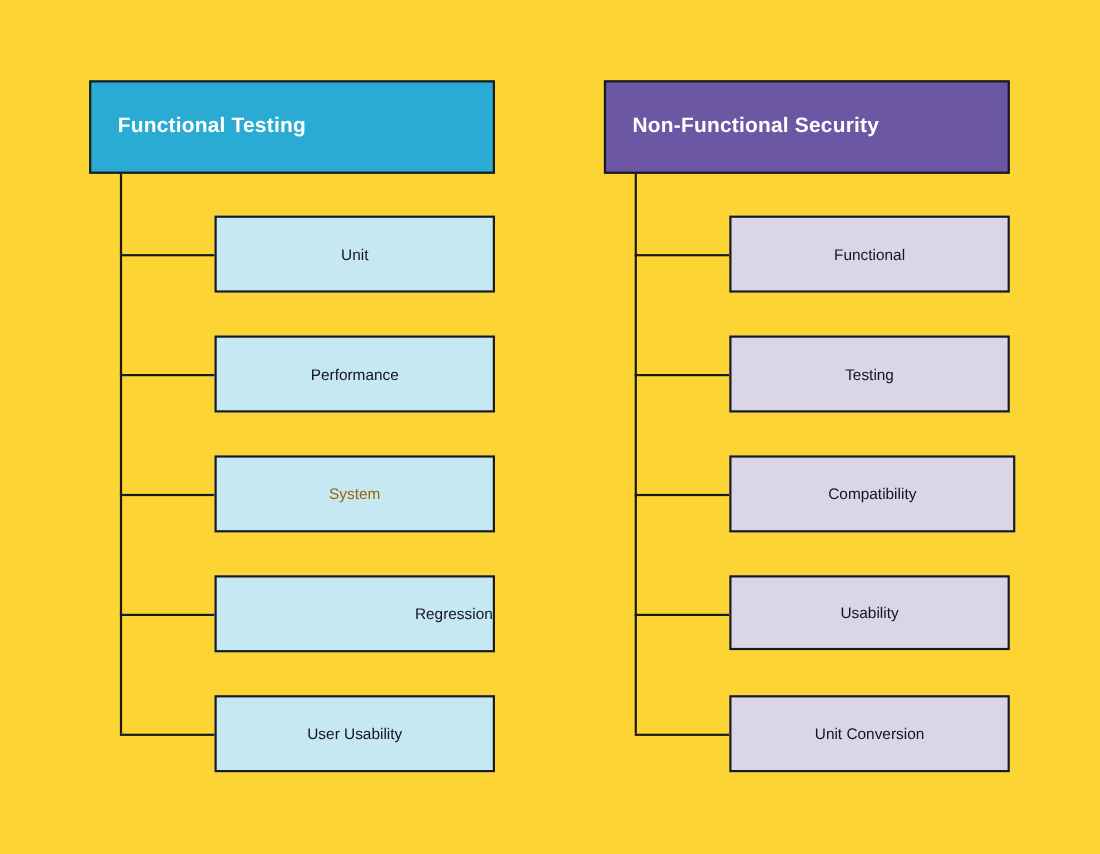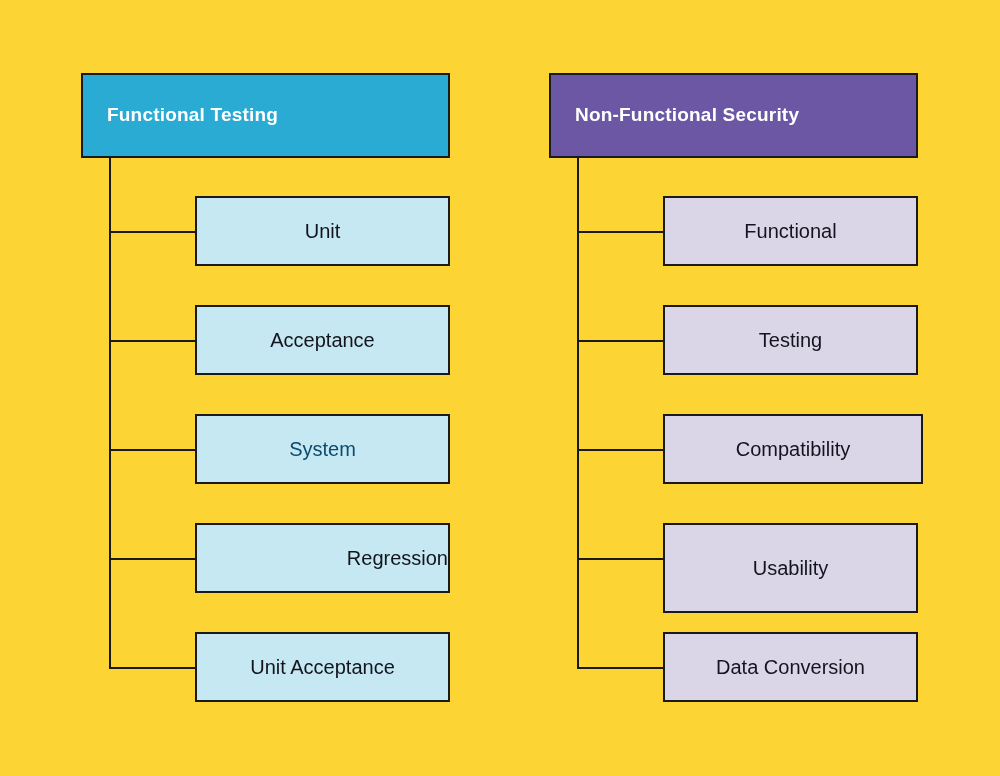--- a/index.html
+++ b/index.html
@@ -44,21 +44,21 @@
     white-space: nowrap;
   }
   .header .node-label {
     color: #FFFFFF;
     font-size: 19px;
     font-weight: bold;
     letter-spacing: 0.2px;
   }
   .child .node-label {
     color: #14141E;
-    font-size: 20px;
+    font-size: 14px;
     font-weight: normal;
   }
   
   .trunk {
     position: absolute;
     width: 2px;
     background: #1A1A1A;
   }
   .branch {
     position: absolute;
@@ -74,54 +74,54 @@
       <div class="node header" style="left: 81px; top: 73px; width: 369px; height: 85px; background: rgb(41, 171, 212); border-color: rgb(26, 26, 26);">
         <span class="node-label" style="color: rgb(255, 255, 255);">Functional Testing</span>
       </div>
       <div class="trunk" style="left: 109px; top: 158px; height: 509px;"></div>
       <div class="branch" style="left: 109px; top: 231px; width: 86px;"></div>
       <div class="node child" style="left: 195px; top: 196px; width: 255px; height: 70px; background: rgb(197, 232, 242); border-color: rgb(26, 26, 26);">
         <span class="node-label" style="color: rgb(20, 20, 30);">Unit</span>
       </div>
       <div class="branch" style="left: 109px; top: 340px; width: 86px;"></div>
       <div class="node child" style="left: 195px; top: 305px; width: 255px; height: 70px; background: rgb(197, 232, 242); border-color: rgb(26, 26, 26);">
-        <span class="node-label" style="color: rgb(20, 20, 30);">Acceptance</span>
+        <span class="node-label" style="color: rgb(20, 20, 30);">Performance</span>
       </div>
       <div class="branch" style="left: 109px; top: 449px; width: 86px;"></div>
       <div class="node child" style="left: 195px; top: 414px; width: 255px; height: 70px; background: rgb(197, 232, 242); border-color: rgb(26, 26, 26);">
-        <span class="node-label" style="color: #0c4a6e;">System</span>
+        <span class="node-label" style="color: #a16207;">System</span>
       </div>
       <div class="branch" style="left: 109px; top: 558px; width: 86px;"></div>
       <div class="node child" style="left: 195px; top: 523px; width: 255px; height: 70px; background: rgb(197, 232, 242); border-color: rgb(26, 26, 26); justify-content: flex-end;">
         <span class="node-label" style="color: rgb(20, 20, 30);">Regression</span>
       </div>
       <div class="branch" style="left: 109px; top: 667px; width: 86px;"></div>
       <div class="node child" style="left: 195px; top: 632px; width: 255px; height: 70px; background: rgb(197, 232, 242); border-color: rgb(26, 26, 26);">
-        <span class="node-label" style="color: rgb(20, 20, 30);">Unit Acceptance</span>
+        <span class="node-label" style="color: rgb(20, 20, 30);">User Usability</span>
       </div>
     </div>
     <div class="column">
       <div class="node header" style="left: 549px; top: 73px; width: 369px; height: 85px; background: rgb(107, 87, 163); border-color: rgb(26, 26, 26);">
         <span class="node-label" style="color: rgb(255, 255, 255);">Non-Functional Security</span>
       </div>
       <div class="trunk" style="left: 577px; top: 158px; height: 509px;"></div>
       <div class="branch" style="left: 577px; top: 231px; width: 86px;"></div>
       <div class="node child" style="left: 663px; top: 196px; width: 255px; height: 70px; background: rgb(218, 214, 232); border-color: rgb(26, 26, 26);">
         <span class="node-label" style="color: rgb(20, 20, 30);">Functional</span>
       </div>
       <div class="branch" style="left: 577px; top: 340px; width: 86px;"></div>
       <div class="node child" style="left: 663px; top: 305px; width: 255px; height: 70px; background: rgb(218, 214, 232); border-color: rgb(26, 26, 26);">
         <span class="node-label" style="color: rgb(20, 20, 30);">Testing</span>
       </div>
       <div class="branch" style="left: 577px; top: 449px; width: 86px;"></div>
       <div class="node child" style="left: 663px; top: 414px; width: 260px; height: 70px; background: rgb(218, 214, 232); border-color: rgb(26, 26, 26);">
         <span class="node-label" style="color: rgb(20, 20, 30);">Compatibility</span>
       </div>
       <div class="branch" style="left: 577px; top: 558px; width: 86px;"></div>
-      <div class="node child" style="left: 663px; top: 523px; width: 255px; height: 90px; background: rgb(218, 214, 232); border-color: rgb(26, 26, 26);">
+      <div class="node child" style="left: 663px; top: 523px; width: 255px; height: 68px; background: rgb(218, 214, 232); border-color: rgb(26, 26, 26);">
         <span class="node-label" style="color: rgb(20, 20, 30);">Usability</span>
       </div>
       <div class="branch" style="left: 577px; top: 667px; width: 86px;"></div>
       <div class="node child" style="left: 663px; top: 632px; width: 255px; height: 70px; background: rgb(218, 214, 232); border-color: rgb(26, 26, 26);">
-        <span class="node-label" style="color: rgb(20, 20, 30);">Data Conversion</span>
+        <span class="node-label" style="color: rgb(20, 20, 30);">Unit Conversion</span>
       </div>
     </div>
   </div>
 
 </body></html>

